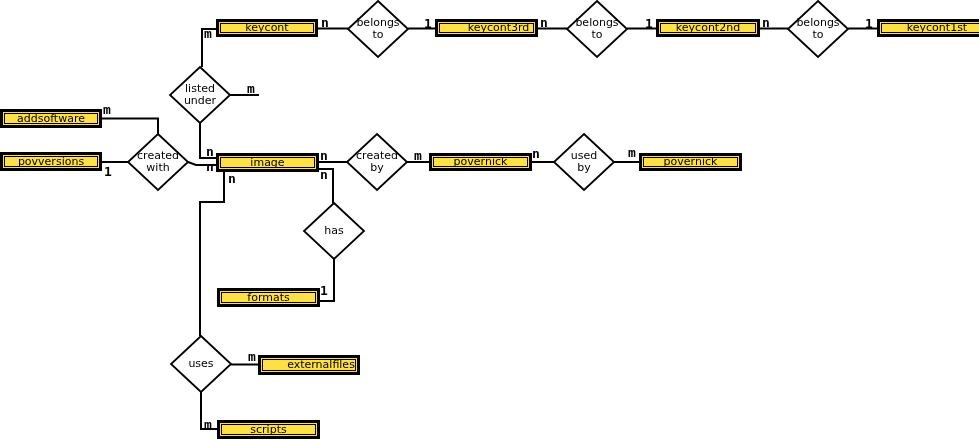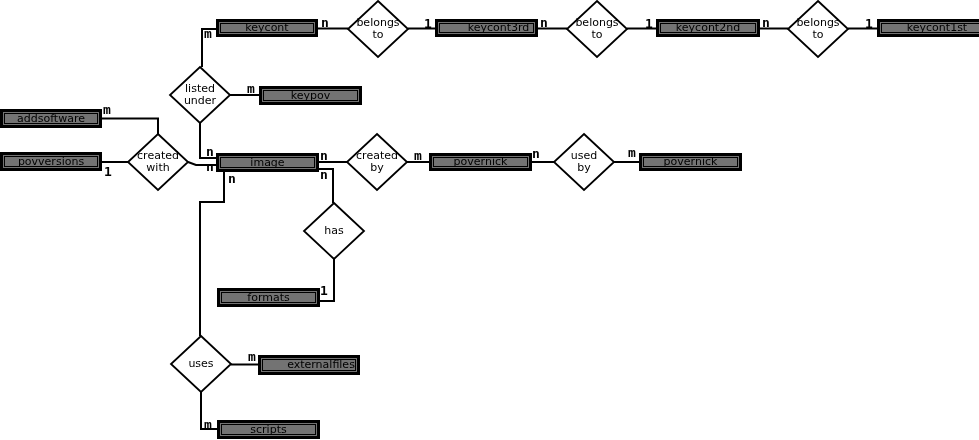--- a/index.html
+++ b/index.html
@@ -2,21 +2,21 @@
 <html><head>
 <meta charset="utf-8">
 <style>
   html,body { margin:0; padding:0; background:#ffffff; }
   .canvas {
     position:relative; width:979px; height:440px; background:#ffffff;
     font-family:"DejaVu Sans", sans-serif; overflow:hidden; color:#000;
   }
   svg.layer { position:absolute; left:0; top:0; width:979px; height:440px; }
   .entity {
-    position:absolute; box-sizing:border-box; background:#737373;
+    position:absolute; box-sizing:border-box; background:#fde047;
     border:3px solid #000; display:flex; align-items:center; justify-content:center;
     font-size:11px; line-height:1; white-space:nowrap;
   }
   .entity .inner {
     position:absolute; left:1px; top:1px; right:1px; bottom:1px;
     border:1px solid #000; pointer-events:none;
   }
   .entity .lbl { position:relative; z-index:1; padding-bottom:1px; }
   .rel-label {
     position:absolute; width:60px; text-align:center; font-size:11px;
@@ -95,24 +95,20 @@
     <span class="lbl">keycont3rd</span>
   </div>
   <div class="entity" style="left:656px; top:19px; width:104px; height:18px;">
     <span class="inner"></span>
     <span class="lbl">keycont2nd</span>
   </div>
   <div class="entity" style="left:877px; top:19px; width:120px; height:18px;">
     <span class="inner"></span>
     <span class="lbl">keycont1st</span>
   </div>
-  <div class="entity" style="left:259px; top:86px; width:103px; height:19px;">
-    <span class="inner"></span>
-    <span class="lbl">keypov</span>
-  </div>
   <div class="entity" style="left:0px; top:109px; width:102px; height:19px;">
     <span class="inner"></span>
     <span class="lbl">addsoftware</span>
   </div>
   <div class="entity" style="left:0px; top:152px; width:102px; height:19px;align-items:flex-end;">
     <span class="inner"></span>
     <span class="lbl">povversions</span>
   </div>
   <div class="entity" style="left:216px; top:153px; width:103px; height:19px;">
     <span class="inner"></span>

